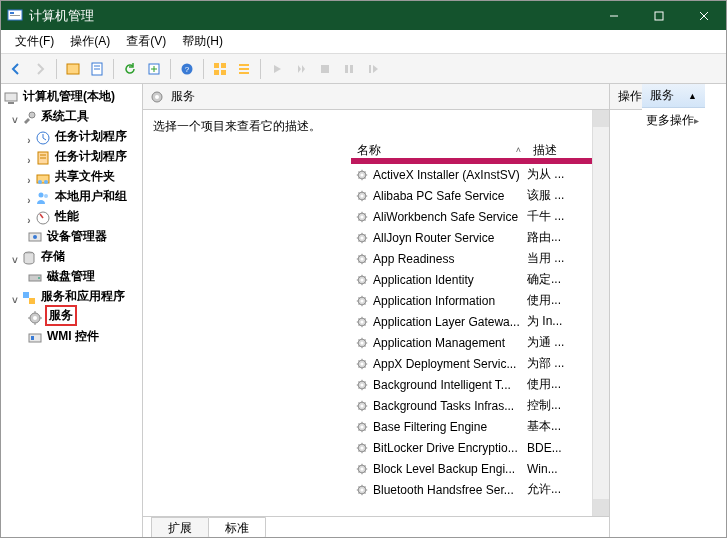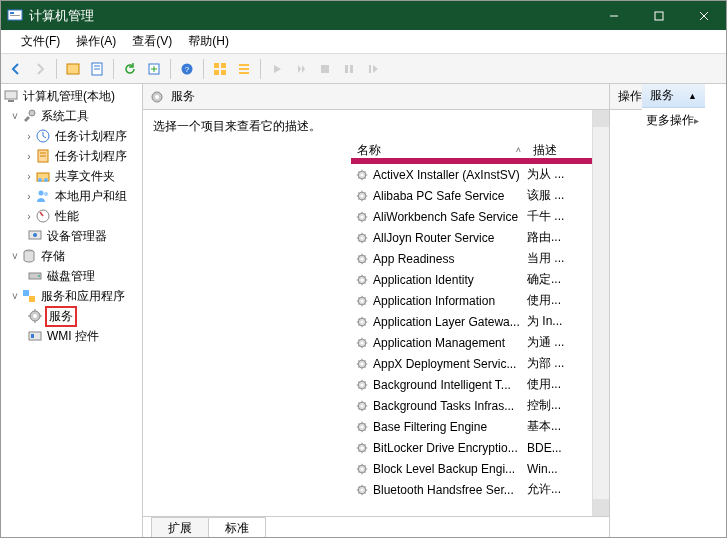--- a/index.html
+++ b/index.html
@@ -3,31 +3,31 @@
 <meta charset="utf-8">
 <style>
 * { box-sizing: border-box; margin: 0; padding: 0; font-family: "Microsoft YaHei", "Segoe UI", sans-serif; }
 body { width: 727px; height: 538px; background: #fff; font-size: 12px; overflow: hidden; border: 1px solid #999; }
 
 .titlebar { background: #14532d; color: #fff; height: 29px; display: flex; align-items: center; padding-left: 6px; }
 .titlebar .app-icon { width: 16px; height: 16px; margin-right: 6px; }
 .titlebar .title { flex: 1; font-size: 13px; }
 .titlebar .win-btn { width: 45px; height: 29px; display: flex; align-items: center; justify-content: center; cursor: pointer; }
 
-.menubar { height: 24px; background: #fff; display: flex; align-items: center; padding-left: 12px; border-bottom: 1px solid #ddd; }
+.menubar { height: 24px; background: #fff; display: flex; align-items: center; padding-left: 6px; border-bottom: 1px solid #ddd; }
 .menubar .menu { padding: 3px 8px; cursor: pointer; font-size: 12px; }
 
 .toolbar { height: 30px; background: #f5f5f5; border-bottom: 1px solid #ccc; display: flex; align-items: center; padding-left: 4px; gap: 2px; }
 .tool-btn { width: 22px; height: 22px; display: flex; align-items: center; justify-content: center; cursor: pointer; border: 1px solid transparent; }
 .tool-sep { width: 1px; height: 20px; background: #ccc; margin: 0 3px; }
 .tool-disabled { opacity: 0.35; cursor: default; }
 
 .main { height: 454px; display: flex; }
 .tree-pane { width: 142px; border-right: 1px solid #ccc; overflow: hidden; padding-top: 2px; }
-.tree-node { display: flex; align-items: center; height: 20px; padding-left: 0; white-space: nowrap; font-size: 12px; }
+.tree-node { display: flex; align-items: flex-end; height: 20px; padding-left: 0; white-space: nowrap; font-size: 12px; font-weight: bold; }
 .tree-node .exp { width: 12px; text-align: center; cursor: pointer; font-size: 10px; color: #666; }
 .tree-node .ticon { width: 16px; height: 16px; margin-right: 2px; }
 .tree-node .tlabel { cursor: pointer; padding: 1px 2px; }
 .tree-node.selected .tlabel { background: #fff; border: 2px solid #e03030; padding: 0 2px; }
 .d0 { padding-left: 2px; }
 .d1 { padding-left: 8px; }
 .d2 { padding-left: 22px; }
 .d3 { padding-left: 26px; }
 
 .center-pane { flex: 1; display: flex; flex-direction: column; border-right: 1px solid #ccc; position: relative; }

